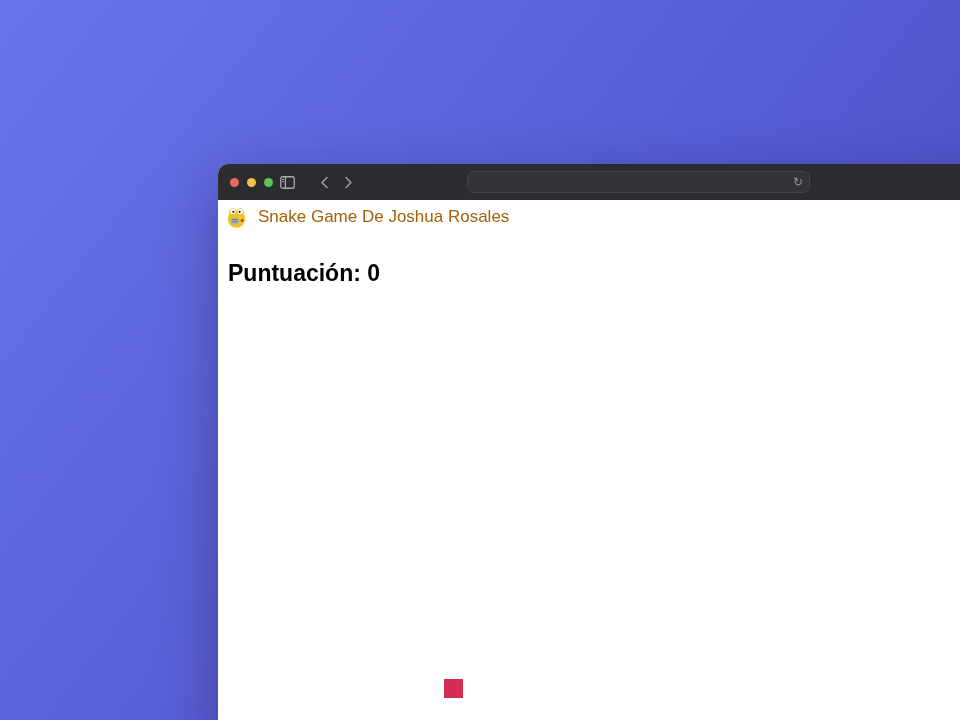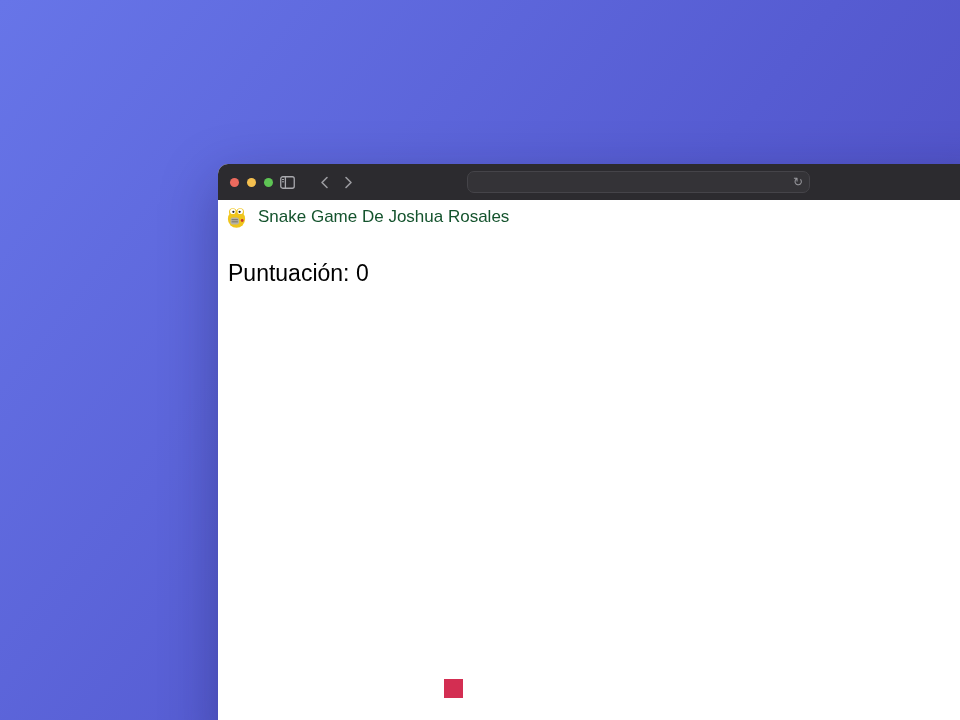--- a/index.html
+++ b/index.html
@@ -86,27 +86,27 @@
   }
   .tabrow {
     position: absolute;
     left: 8px; top: 6px;
     display: flex;
     align-items: center;
     gap: 11px;
   }
   .page-title {
     font-size: 17px;
-    color: #14532d;
+    color: #a16207;
   }
   .score {
     position: absolute;
     left: 10px; top: 60px;
     font-size: 23px;
-    font-weight: normal;
+    font-weight: bold;
     color: #000000;
   }
   .food {
     position: absolute;
     left: 226px; top: 479px;
     width: 19px; height: 19px;
   }
 </style>
 </head>
 <body>

